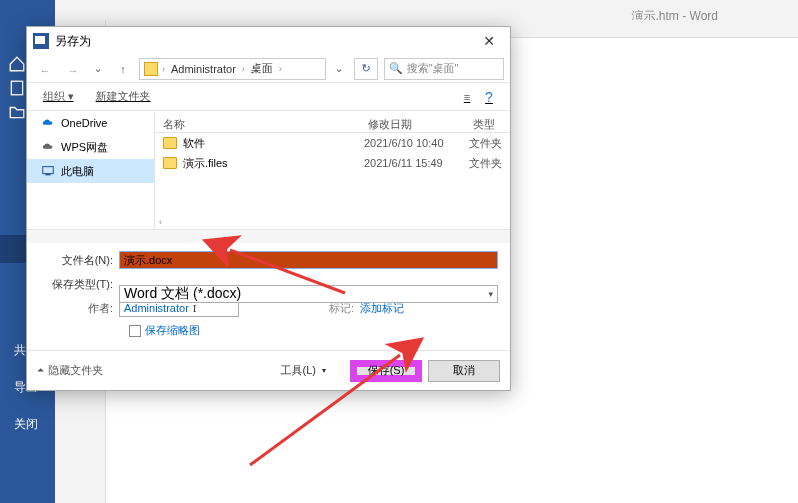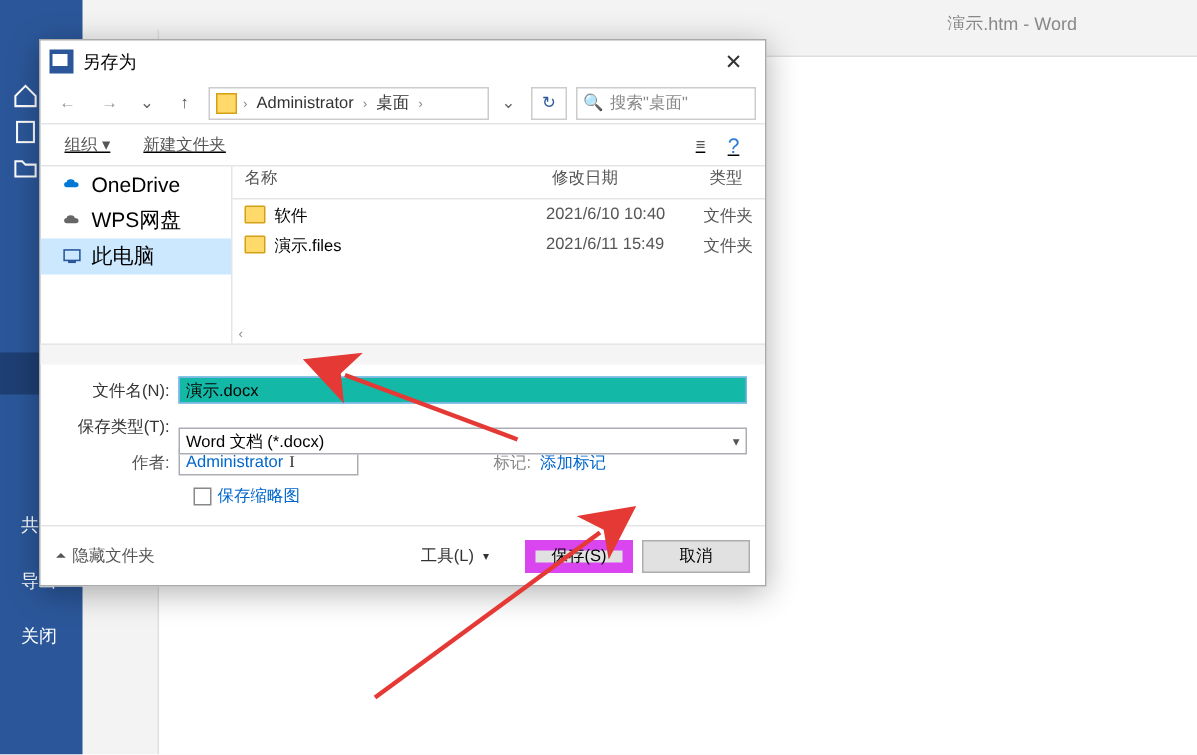--- a/index.html
+++ b/index.html
@@ -41,47 +41,47 @@
     .nav-search { width: 120px; height: 22px; border: 1px solid #ccc; display: flex; align-items: center; padding: 0 4px; margin-left: 2px; color: #888; font-size: 11px; }
     .nav-search-icon { margin-right: 4px; }
     
     .dlg-toolbar { height: 28px; display: flex; align-items: center; padding: 0 10px; font-size: 11px; border-bottom: 1px solid #e5e5e5; text-decoration: underline; }
     .tb-item { padding: 2px 6px; cursor: pointer; color: #555; margin-right: 10px; }
     .tb-spacer { flex: 1; }
     .tb-icon { width: 22px; height: 20px; display: flex; align-items: center; justify-content: center; cursor: pointer; color: #555; }
     .tb-help { color: #2b7cd3; font-size: 14px; }
     
     .dlg-body { display: flex; height: 118px; }
-    .dlg-side { width: 128px; border-right: 1px solid #e5e5e5; font-size: 14px; overflow: hidden; }
+    .dlg-side { width: 128px; border-right: 1px solid #e5e5e5; font-size: 11px; overflow: hidden; }
     .side-item { height: 24px; display: flex; align-items: center; padding: 0 8px 0 14px; cursor: pointer; gap: 6px; }
     .side-item.sel { background: #cce8ff; }
     .side-icon { width: 14px; height: 14px; display: flex; align-items: center; justify-content: center; }
     .side-icon svg { width: 14px; height: 14px; }
     
     .dlg-files { flex: 1; font-size: 11px; position: relative; }
-    .files-hdr { height: 22px; display: flex; align-items: flex-start; border-bottom: 1px solid #e5e5e5; color: #555; }
+    .files-hdr { height: 22px; display: flex; align-items: flex-end; border-bottom: 1px solid #e5e5e5; color: #555; }
     .files-hdr-col { padding: 0 8px; }
     .col-name { width: 205px; }
     .col-date { width: 105px; }
     .col-type { flex: 1; }
     .file-row { height: 20px; display: flex; align-items: center; cursor: pointer; }
     .file-icon { width: 14px; height: 12px; background: #ffd96a; border: 1px solid #d4a017; margin: 0 6px 0 8px; border-radius: 1px; }
     .file-name { width: 181px; }
     .file-date { width: 105px; color: #555; }
     .file-type { color: #555; }
     .files-scroll-left { position: absolute; left: 4px; bottom: 2px; font-size: 9px; color: #888; }
     
     .dlg-scroll { height: 14px; border-top: 1px solid #e5e5e5; background: #f5f5f5; }
     
     .dlg-fields { padding: 6px 12px 4px; font-size: 11px; }
     .field-row { display: flex; align-items: center; height: 22px; margin-bottom: 2px; }
     .field-label { width: 80px; text-align: right; padding-right: 6px; color: #333; }
     .field-input { flex: 1; height: 18px; border: 1px solid #abadb3; background: #fff; padding: 0 4px; font-size: 11px; }
-    .field-input.sel { background: #14b8a6; border-color: #7eb4ea; }
-    .field-select { flex: 1; height: 18px; border: 1px solid #abadb3; background: #fff; padding: 0 4px; font-size: 11px; display: flex; align-items: center; position: relative; margin-top: 20px; }
+    .field-input.sel { background: #c2410c; border-color: #7eb4ea; }
+    .field-select { flex: 1; height: 18px; border: 1px solid #abadb3; background: #fff; padding: 0 4px; font-size: 14px; display: flex; align-items: center; position: relative; margin-top: 20px; }
     .field-select::after { content: '▾'; position: absolute; right: 4px; font-size: 9px; color: #555; }
     .meta-row { display: flex; align-items: center; height: 22px; margin-top: 2px; }
     .meta-label { width: 80px; text-align: right; padding-right: 6px; color: #555; }
     .meta-val { width: 120px; border: 1px solid #abadb3; height: 18px; padding: 0 4px; display: flex; align-items: center; color: #0066cc; }
     .meta-gap { width: 90px; }
     .meta-label2 { color: #888; padding-right: 6px; }
     .meta-link { color: #0066cc; cursor: pointer; font-family: Liberation Mono, monospace; }
     
     .thumb-row { padding: 4px 0 8px 90px; font-size: 11px; display: flex; align-items: center; }
     .thumb-check { width: 12px; height: 12px; border: 1px solid #888; margin-right: 4px; }

